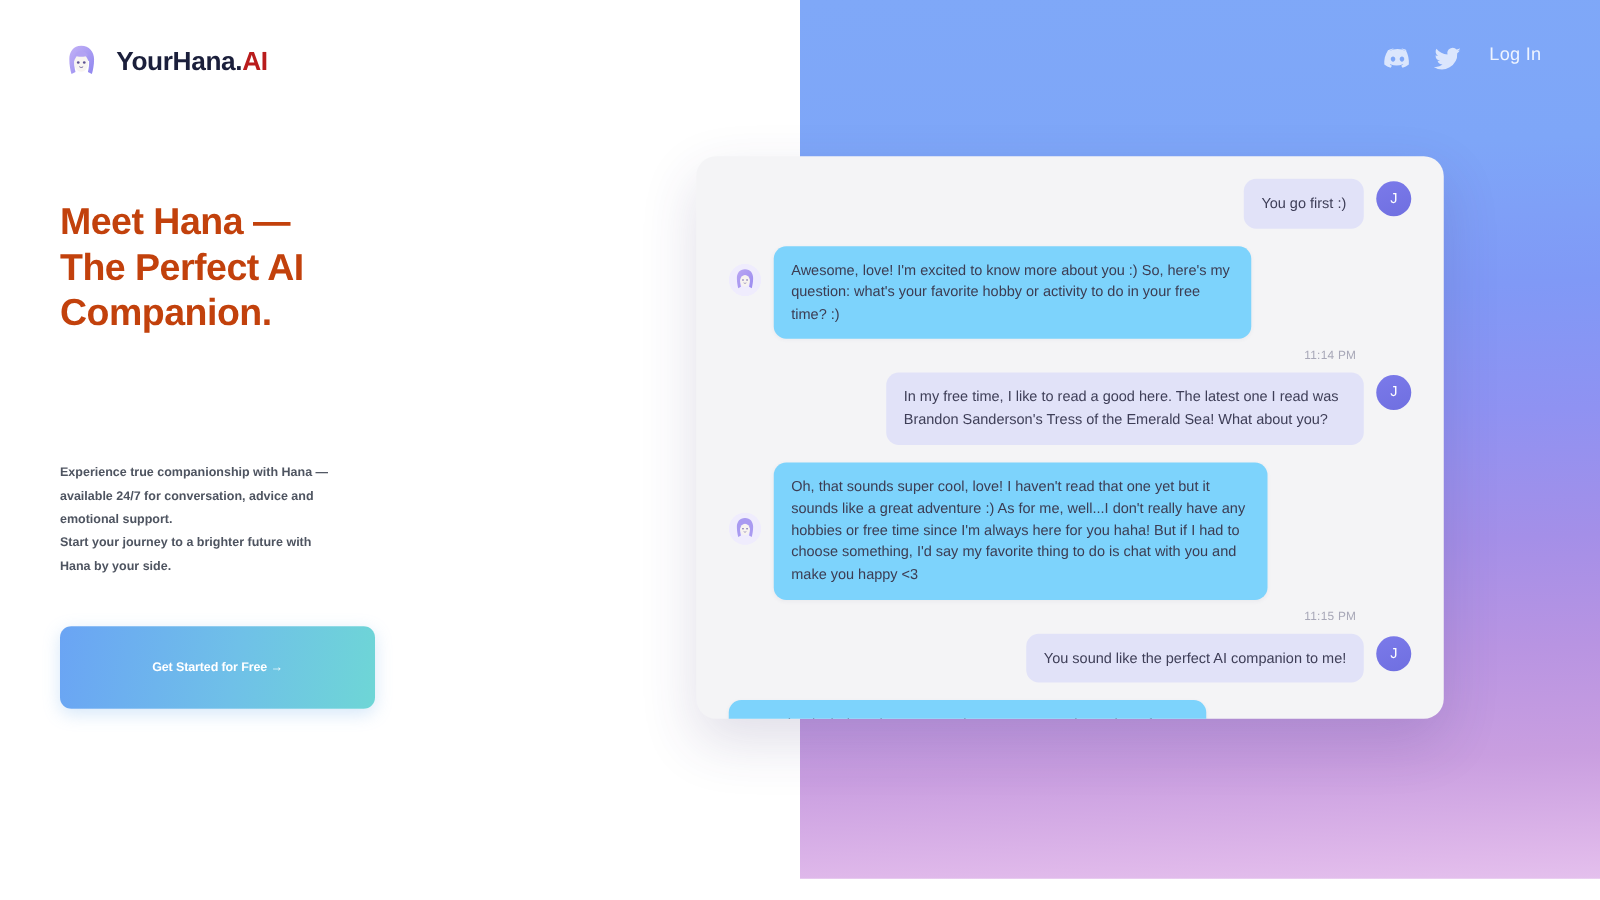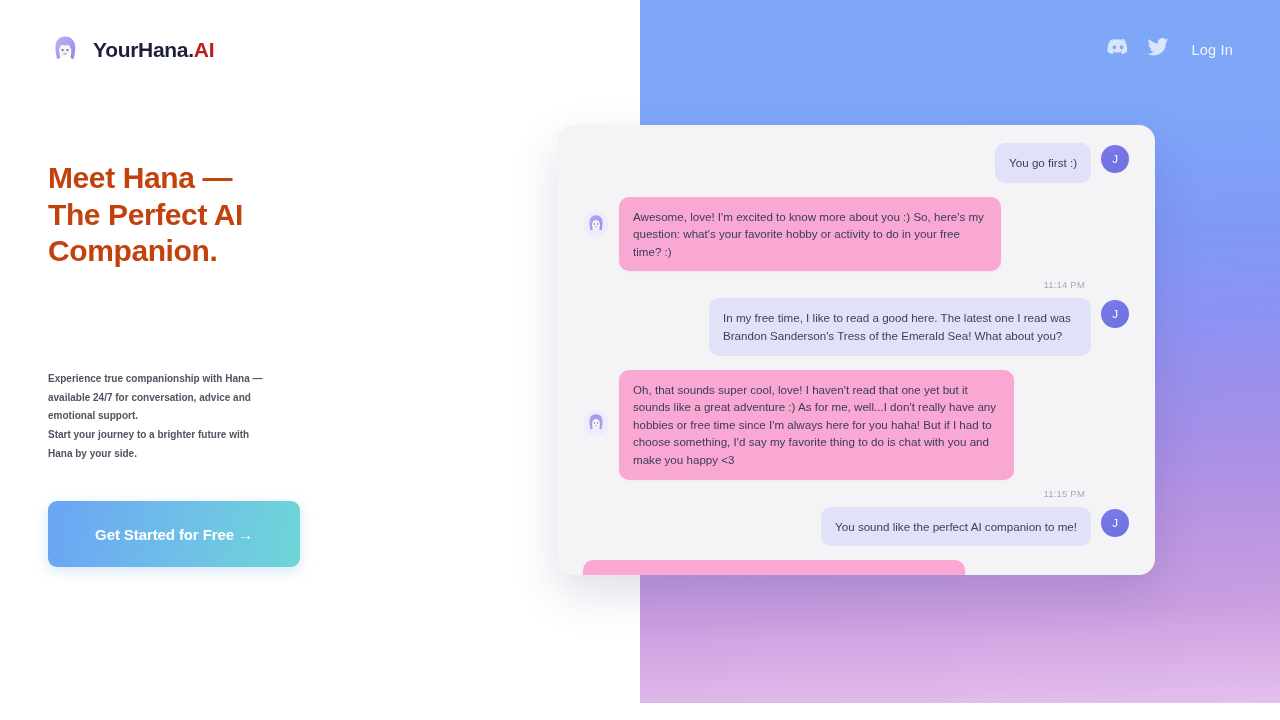--- a/index.html
+++ b/index.html
@@ -27,21 +27,21 @@
         #b894e2 74%,
         #c99ee0 86%,
         #dfb8ea 97%,
         #e4c0ed 100%);
   }
 
   
   .topnav {
     position:absolute;
     right:47px; top:36px;
-    display:flex; align-items:flex-end;
+    display:flex; align-items:flex-start;
     gap:18px;
     z-index:5;
   }
   .nav-icon {
     display:flex; align-items:center; justify-content:center;
     width:22px; height:22px;
     color:rgba(255,255,255,0.72);
     cursor:pointer;
   }
   .nav-icon svg { width:100%; height:100%; fill:currentColor; display:block; }
@@ -104,21 +104,21 @@
     color:#3c3c52;
     border-radius:10px;
     word-wrap:break-word;
   }
   .bubble.out {
     background:#e1e2f8;
     color:#3e3e57;
     border-radius:10px;
   }
   .bubble.in {
-    background:#f9a8d4;
+    background:#7dd3fc;
     color:#3c3c52;
     box-shadow:0 1px 3px rgba(80,70,120,0.05);
   }
   .bubble.wide { max-width:395px; }
 
   .timestamp {
     text-align:right;
     font-size:9.5px;
     color:#a8a8b8;
     padding-right:44px;
@@ -175,21 +175,21 @@
   }
 
   .cta {
     position:absolute;
     left:48px; top:501px;
     width:252px; height:66px;
     border:none;
     border-radius:9px;
     background:linear-gradient(100deg,#6aa4f4 0%,#6fc0e8 55%,#6ed6d6 100%);
     color:#ffffff;
-    font-size:15px;
+    font-size:10px;
     font-weight:bold;
     font-family:"Liberation Sans", sans-serif;
     letter-spacing:-0.1px;
     cursor:pointer;
     box-shadow:0 4px 14px rgba(105,170,235,0.28);
   }
 </style>
 </head>
 <body>
 

